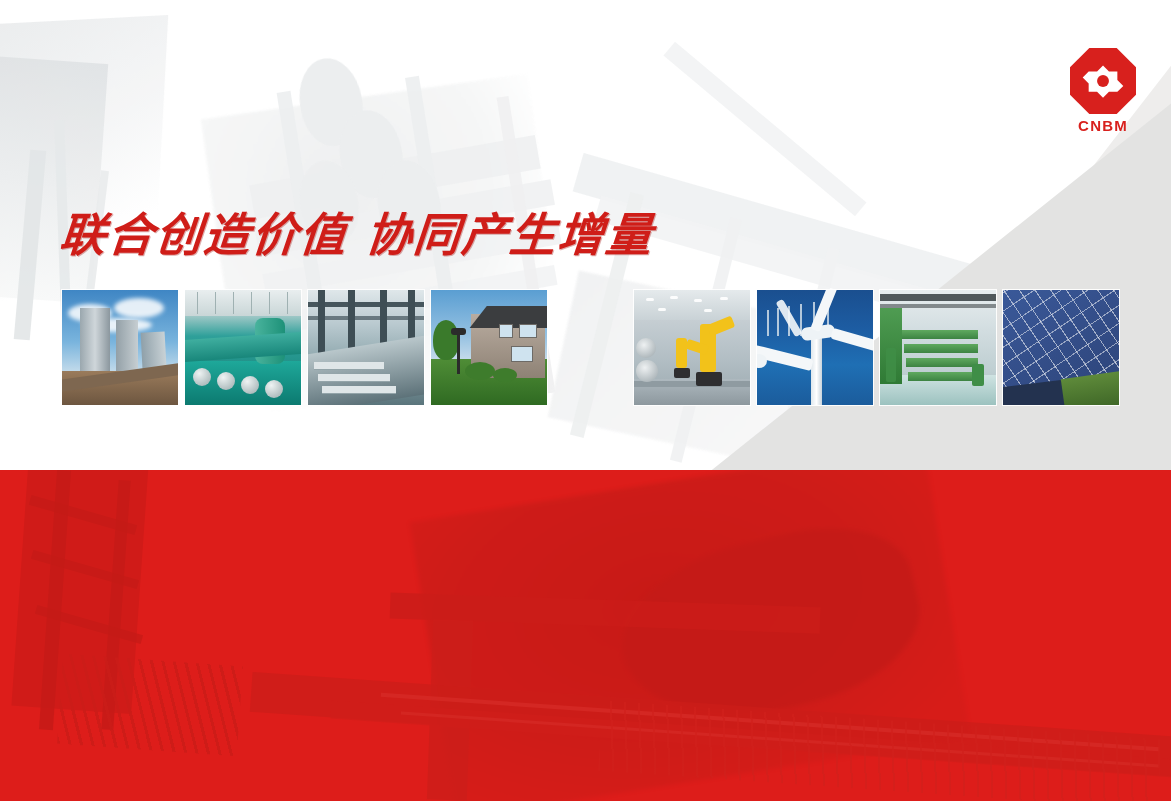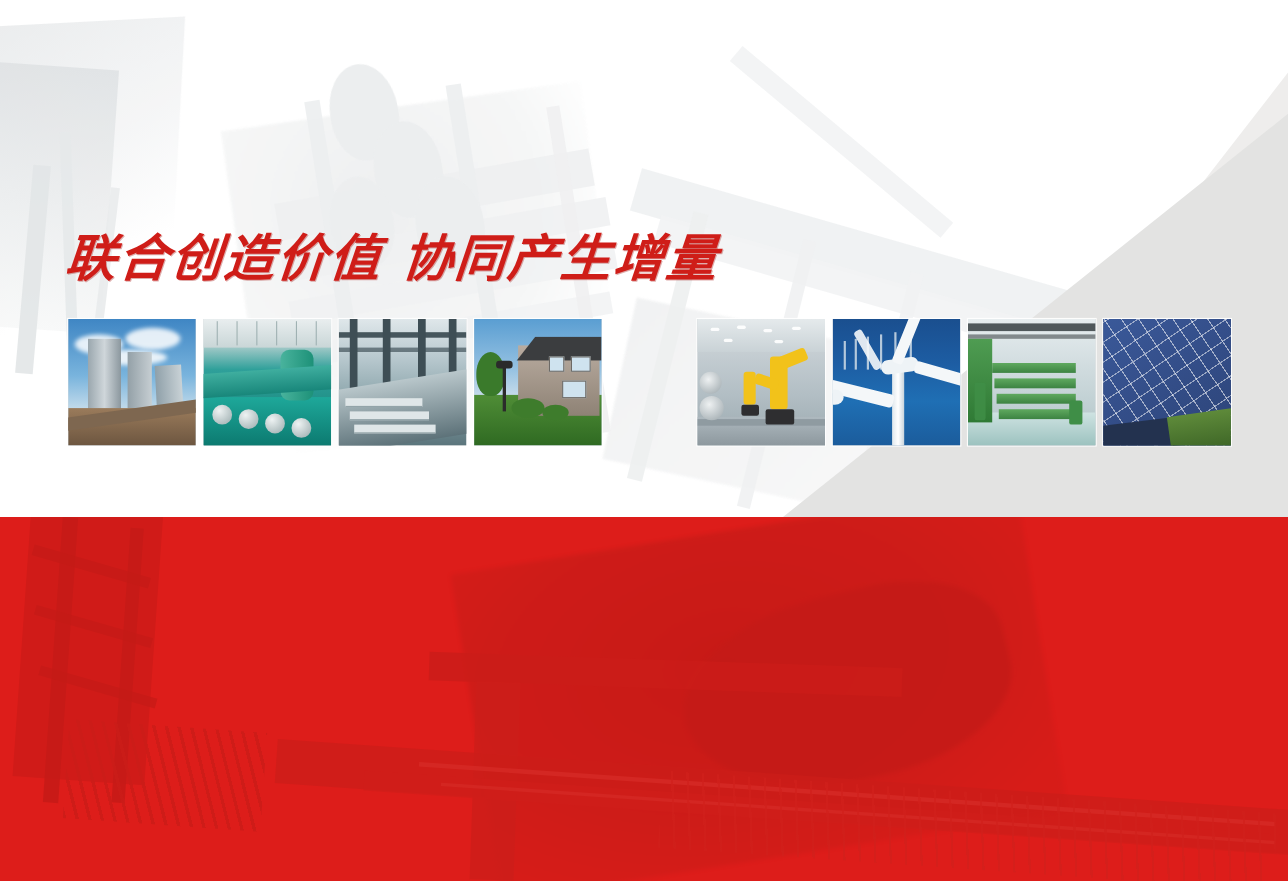--- a/index.html
+++ b/index.html
@@ -256,20 +256,30 @@
       <div class="wm wm-r3"></div>
         <div class="wm wm-r4"></div>
       <div class="wm wm-r5"></div>
         <div class="wm wm-r6"></div>
     </div>
 
     <div class="grey-wedge2"></div>
     <div class="grey-wedge"></div>
   </div>
 
+  <div class="logo">
+    <span>
+      <svg width="66" height="66" viewBox="0 0 100 100" aria-hidden="true">
+        <polygon fill="#d8201d" points="29.3,0 70.7,0 100,29.3 100,70.7 70.7,100 29.3,100 0,70.7 0,29.3"></polygon>
+        <polygon fill="#ffffff" points="50,22 61,33 76.5,33 76.5,48.5 87.5,59.5 76.5,70.5 61,70.5 50,81.5 39,70.5 23.5,70.5 23.5,55 12.5,44 23.5,33 39,33" transform="translate(0,-2) scale(0.82) translate(11,13)"></polygon>
+        <circle cx="50" cy="50" r="9" fill="#d8201d"></circle>
+      </svg>
+    </span>
+    <div class="logo-word">CNBM</div>
+  </div>
 
   <div class="headline">联合创造价值 协同产生增量</div>
 
   <div class="thumbs left">
 
     <div class="thumb p1">
       <div class="sky"></div>
       <div class="cloud c1"></div>
         <div class="cloud c2"></div>
         <div class="cloud c3"></div>

